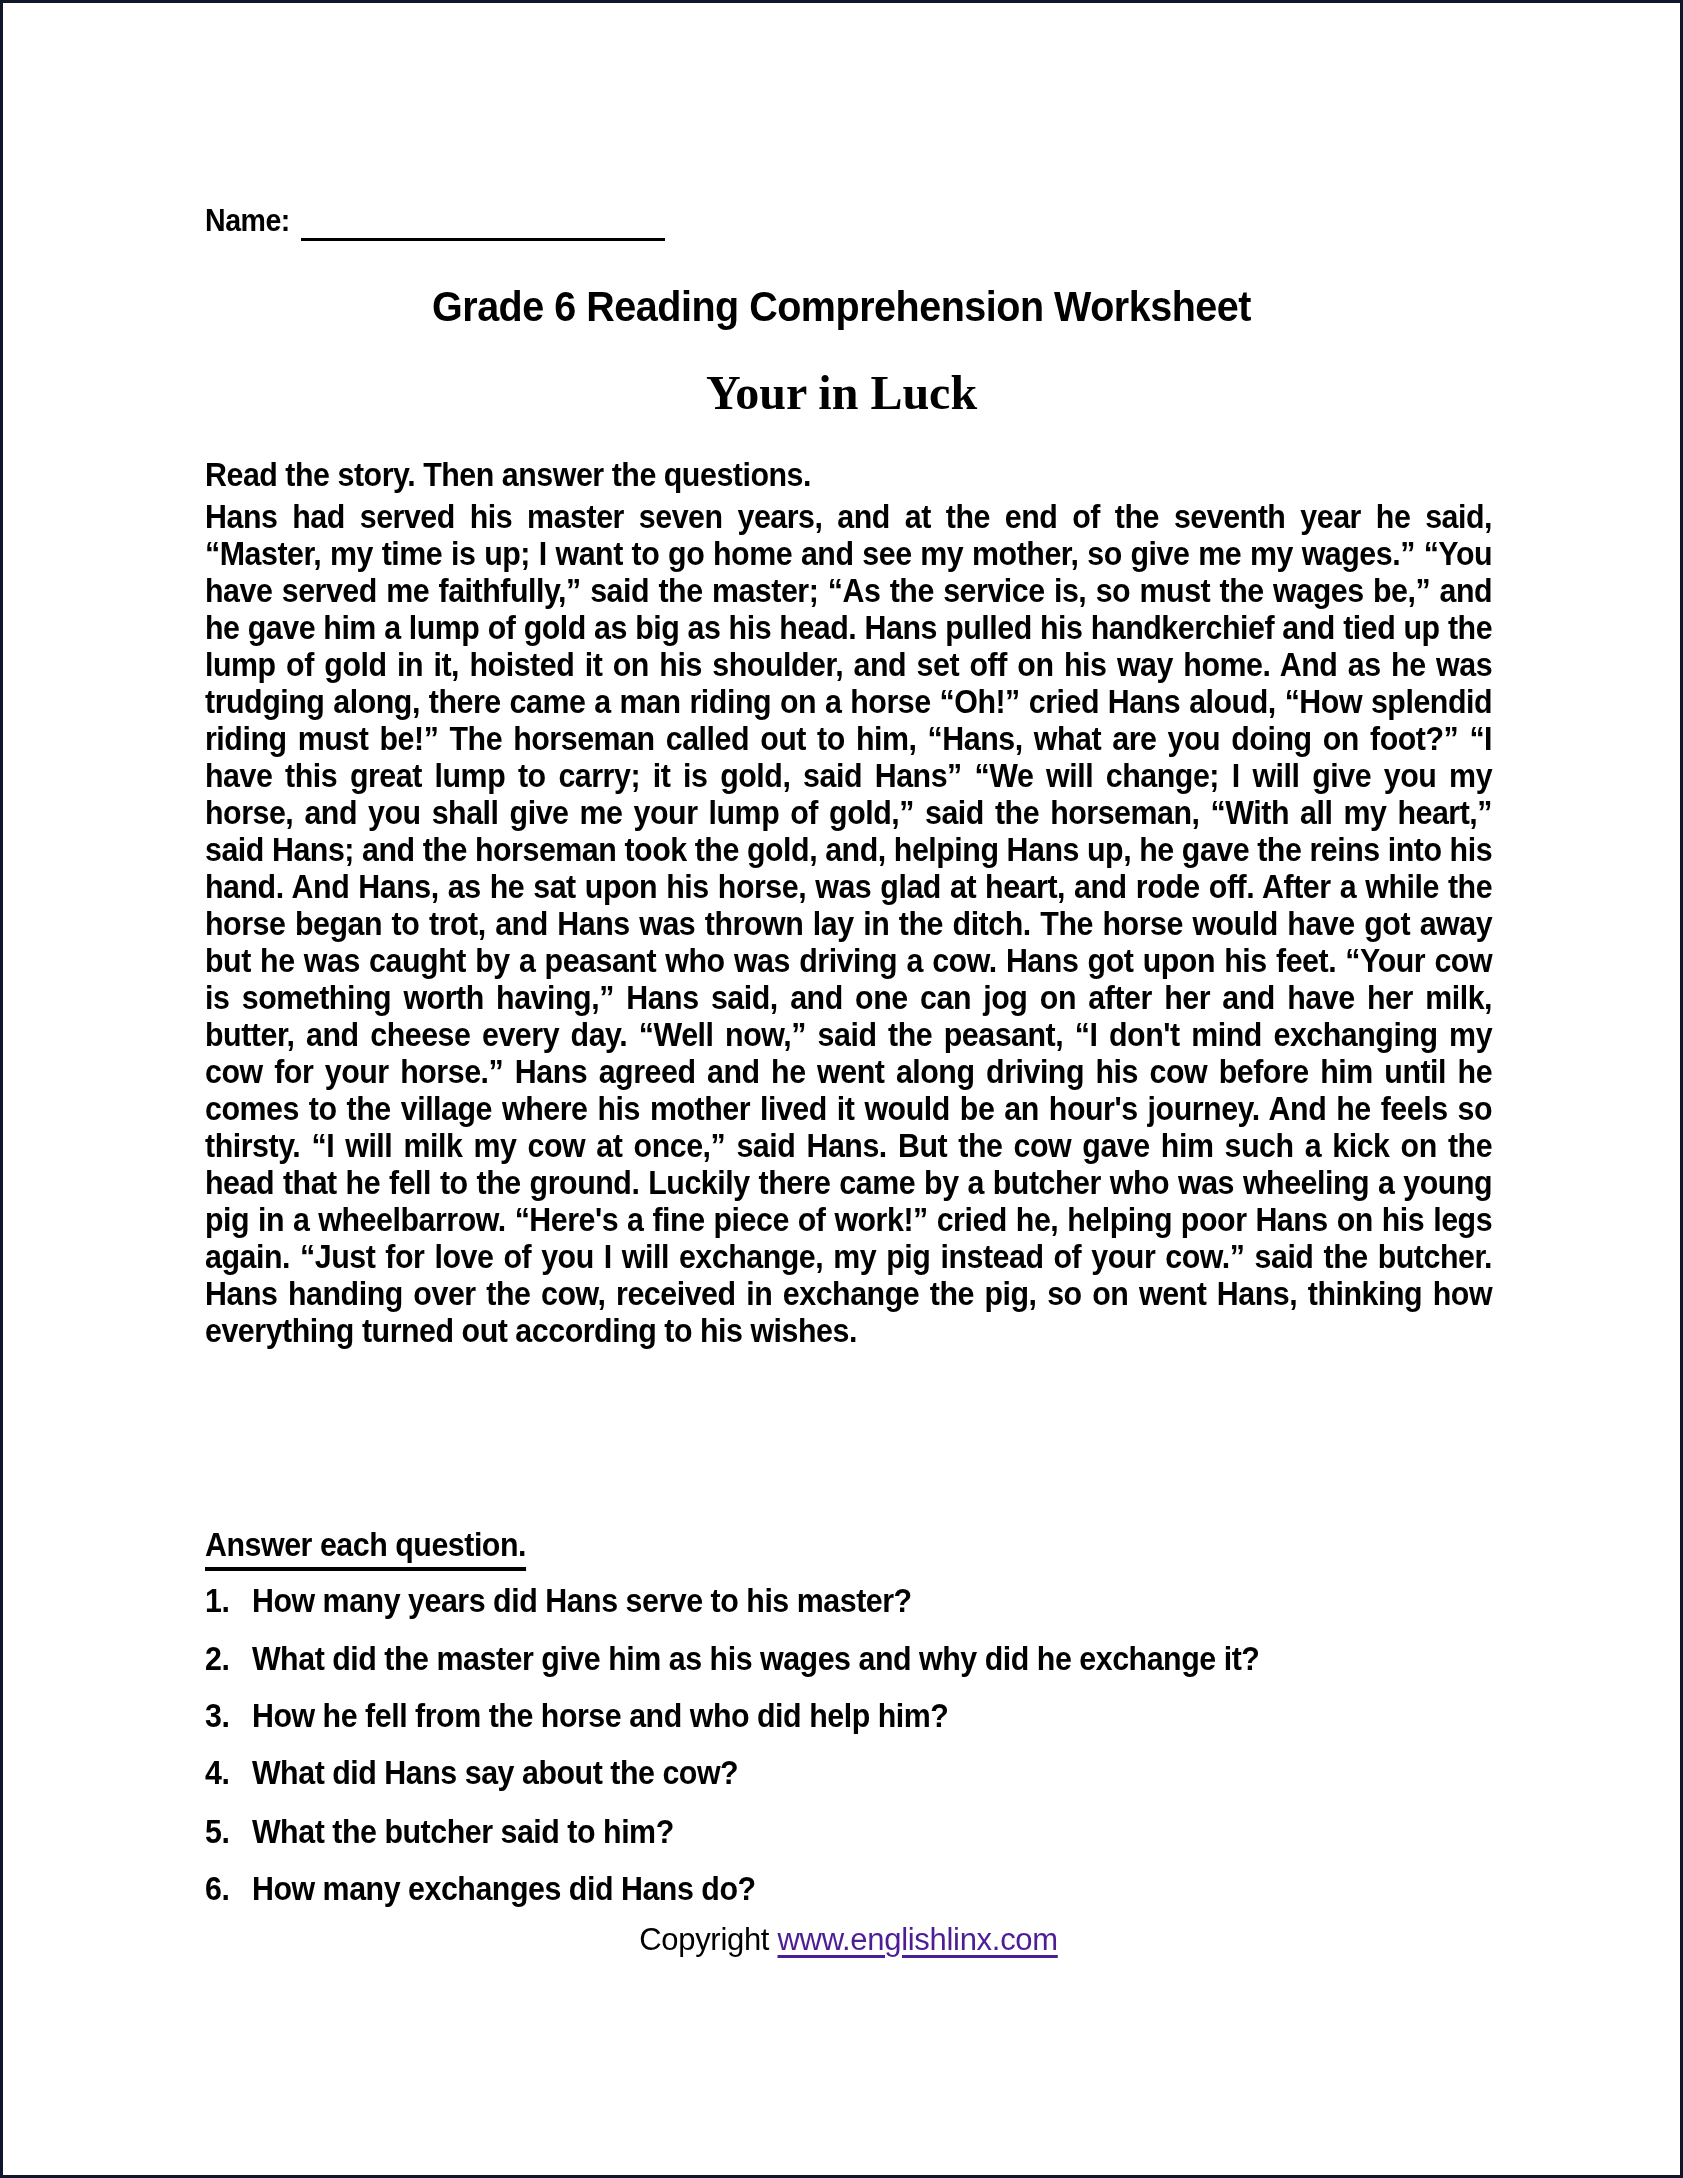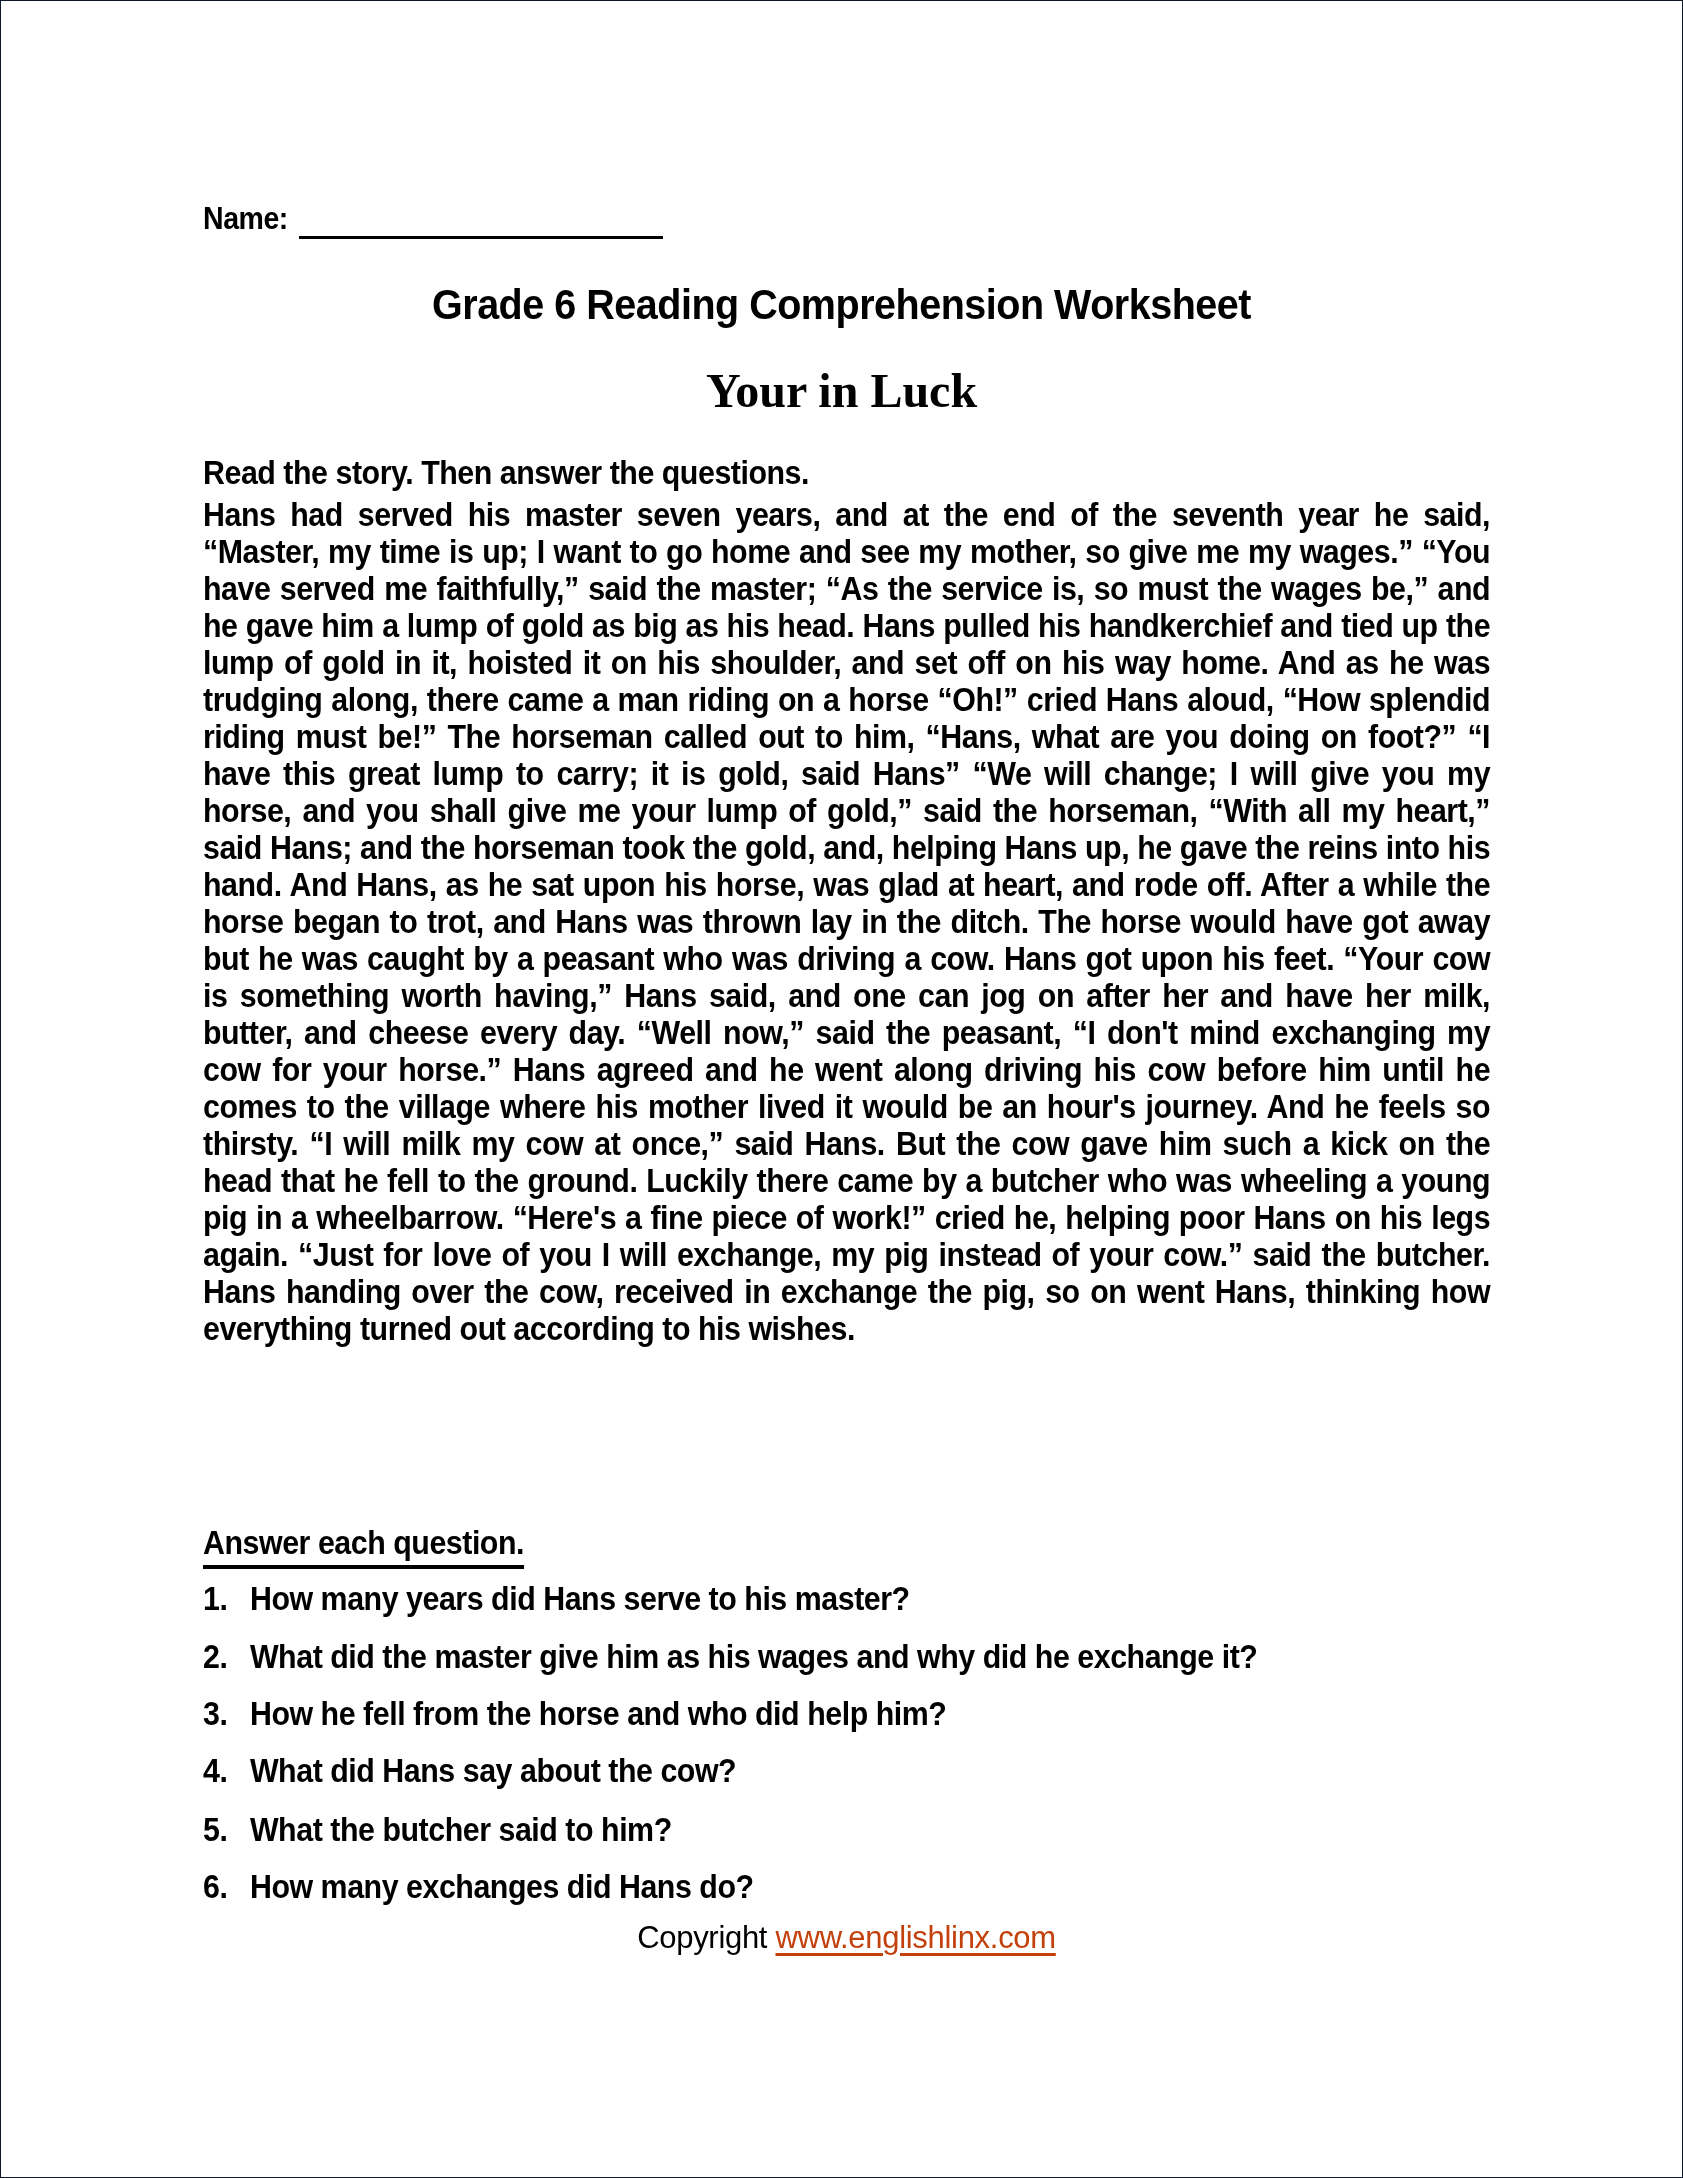--- a/index.html
+++ b/index.html
@@ -4,21 +4,21 @@
 <style>
   html, body { margin: 0; padding: 0; background: #ffffff; }
   .page {
     position: relative;
     width: 1683px;
     height: 2178px;
     background: #ffffff;
     color: #000000;
     font-family: "Liberation Sans", "DejaVu Sans", sans-serif;
     box-sizing: border-box;
-    border: 1px solid #0f172a;
+    border: 3px solid #0f172a;
     overflow: hidden;
   }
 
   
   .fill-group {
     position: absolute;
     top: 196px;
     display: flex;
     align-items: flex-end;
     height: 42px;
@@ -125,21 +125,21 @@
     position: absolute;
     top: 1919px;
     left: 202px;
     width: 1287px;
     text-align: center;
     font-size: 31px;
     font-weight: 400;
     letter-spacing: -0.3px;
   }
   .copyright .link {
-    color: #c2410c;
+    color: #4c1d95;
     text-decoration: underline;
     text-decoration-thickness: 3px;
     text-underline-offset: 5px;
     cursor: pointer;
   }
 </style>
 </head>
 <body>
 
 <div class="page">

